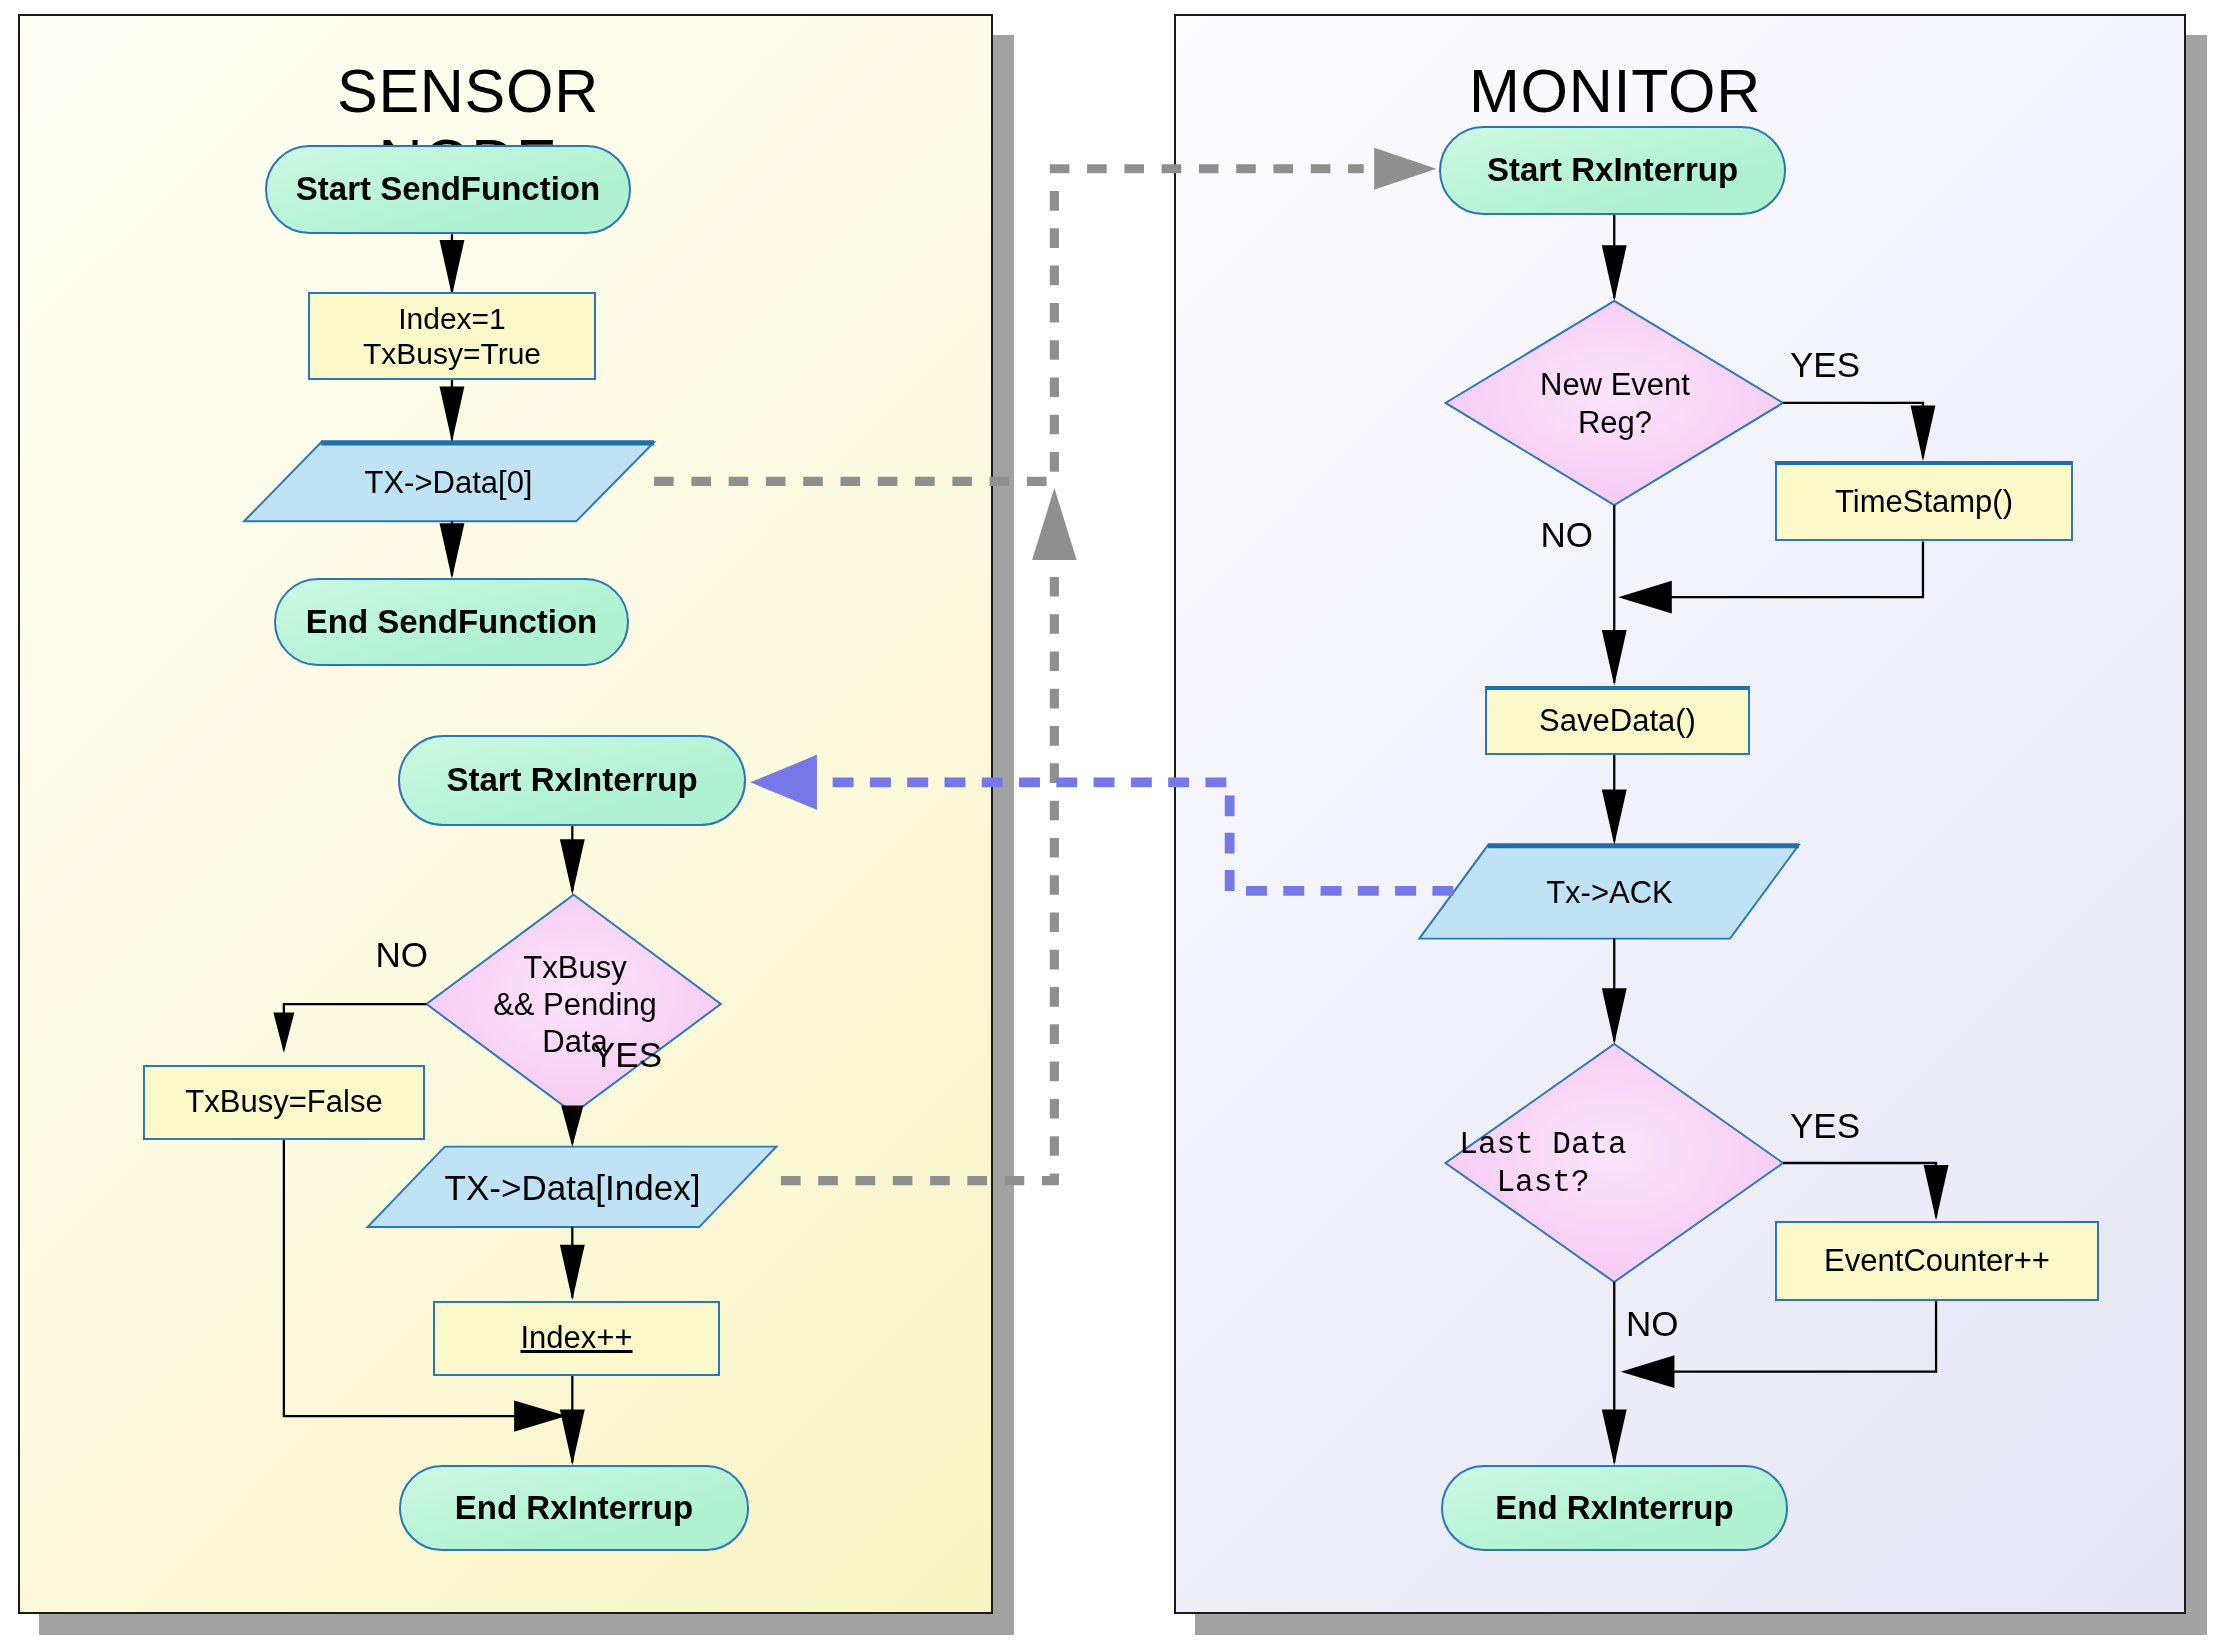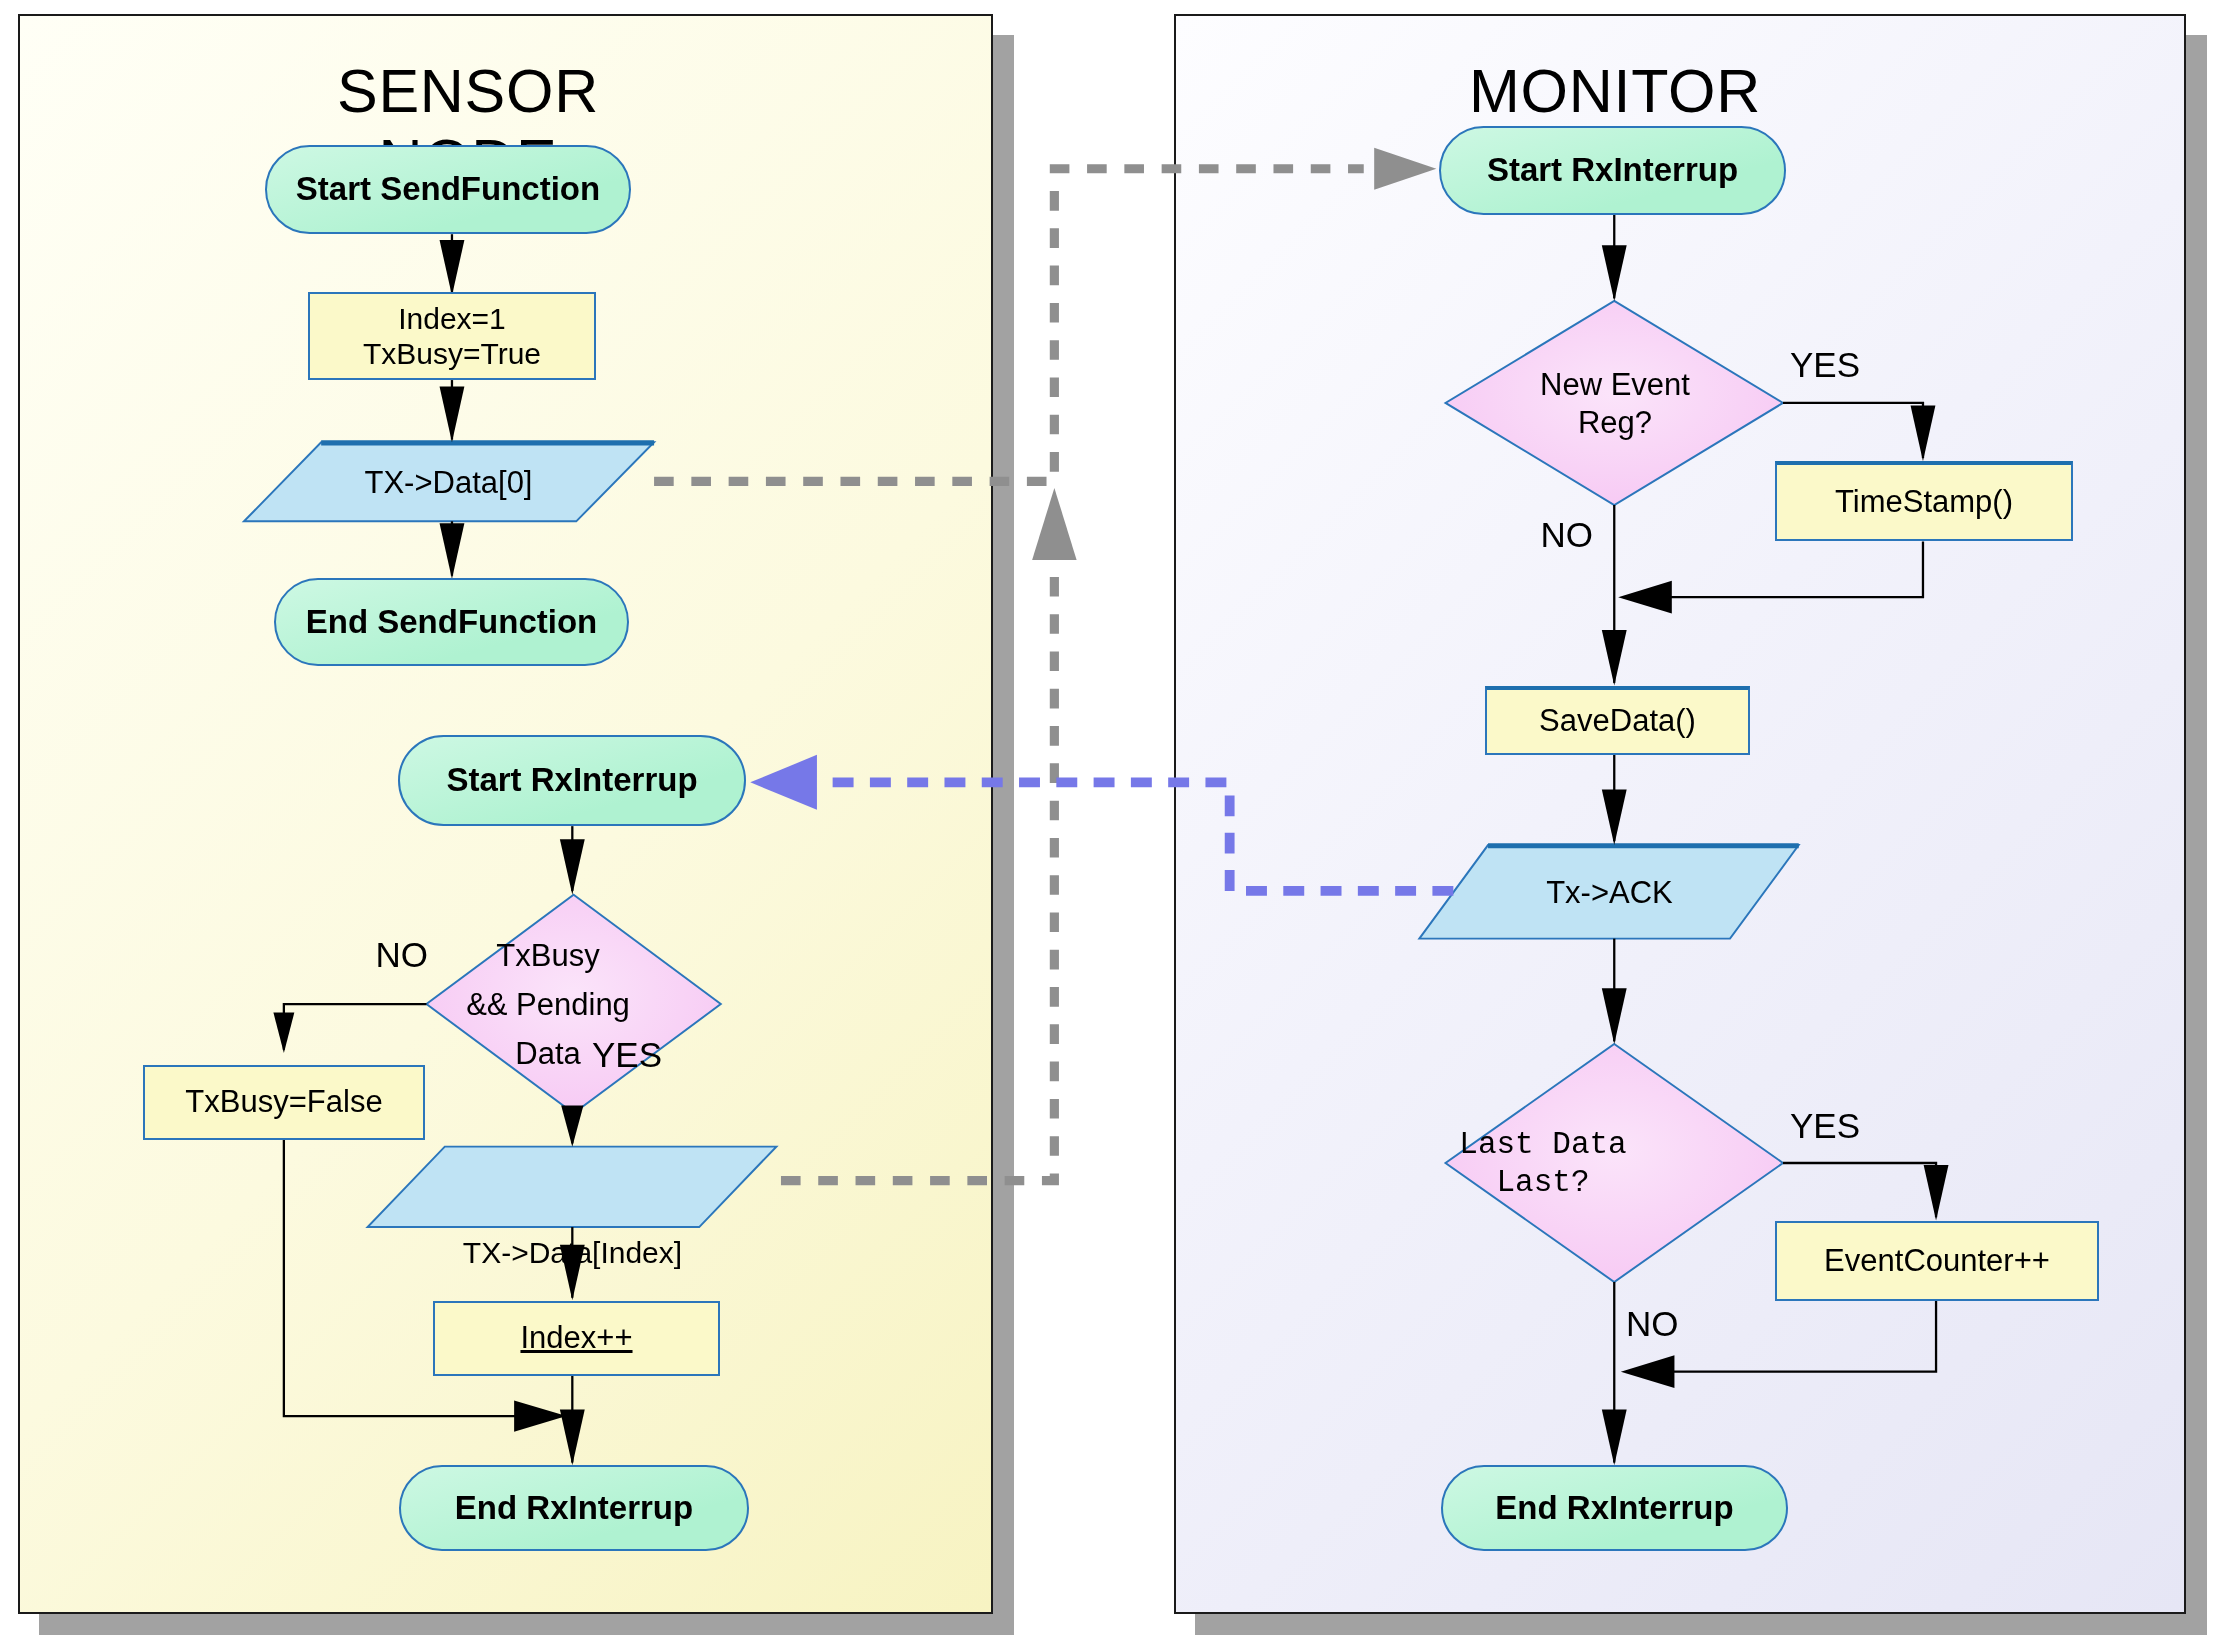--- a/index.html
+++ b/index.html
@@ -121,31 +121,31 @@
   </div>
   <div class="shape-text" style="left:285px;top:462px;width:327px;height:41px;font-size:31px;">
     <span>TX-&gt;Data[0]</span>
   </div>
   <div class="node terminal" style="left:274px;top:578px;width:355px;height:88px;">
     <span>End SendFunction</span>
   </div>
   <div class="node terminal" style="left:398px;top:735px;width:348px;height:91px;">
     <span>Start RxInterrup</span>
   </div>
-  <div class="shape-text" style="left:417px;top:947px;width:262px;height:115px;gap:12px;">
+  <div class="shape-text" style="left:444px;top:947px;width:262px;height:115px;">
     <span>TxBusy</span>
     <span>&amp;&amp; Pending</span>
     <span>Data</span>
   </div>
   <div class="lbl r" style="left:353px;top:935px;width:75px;">NO</div>
   <div class="lbl" style="left:592px;top:1035px;width:85px;">YES</div>
   <div class="node process" style="left:143px;top:1053px;width:282px;height:75px;margin-top:12px;">
     <span>TxBusy=False</span>
   </div>
-  <div class="shape-text" style="left:409px;top:1232px;width:327px;height:41px;font-size:30px;">
+  <div class="shape-text" style="left:409px;top:1167px;width:327px;height:41px;font-size:35px;">
     <span>TX-&gt;Data[Index]</span>
   </div>
   <div class="node process" style="left:433px;top:1301px;width:287px;height:75px;text-decoration:underline;">
     <span>Index++</span>
   </div>
   <div class="node terminal" style="left:399px;top:1465px;width:350px;height:86px;">
     <span>End RxInterrup</span>
   </div>
 
   <div class="node terminal" style="left:1439px;top:126px;width:347px;height:89px;">

